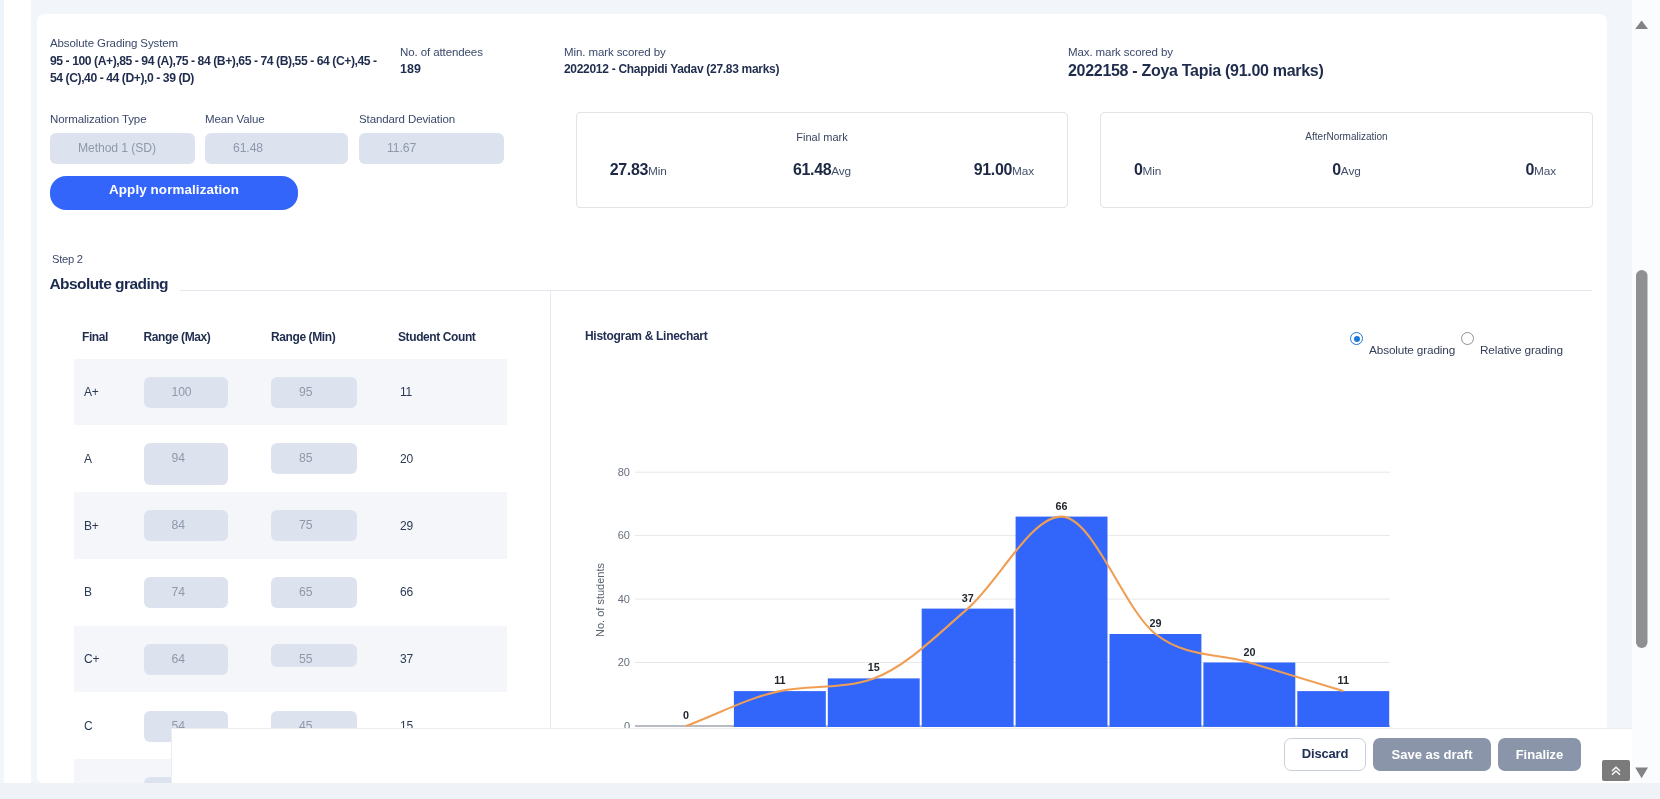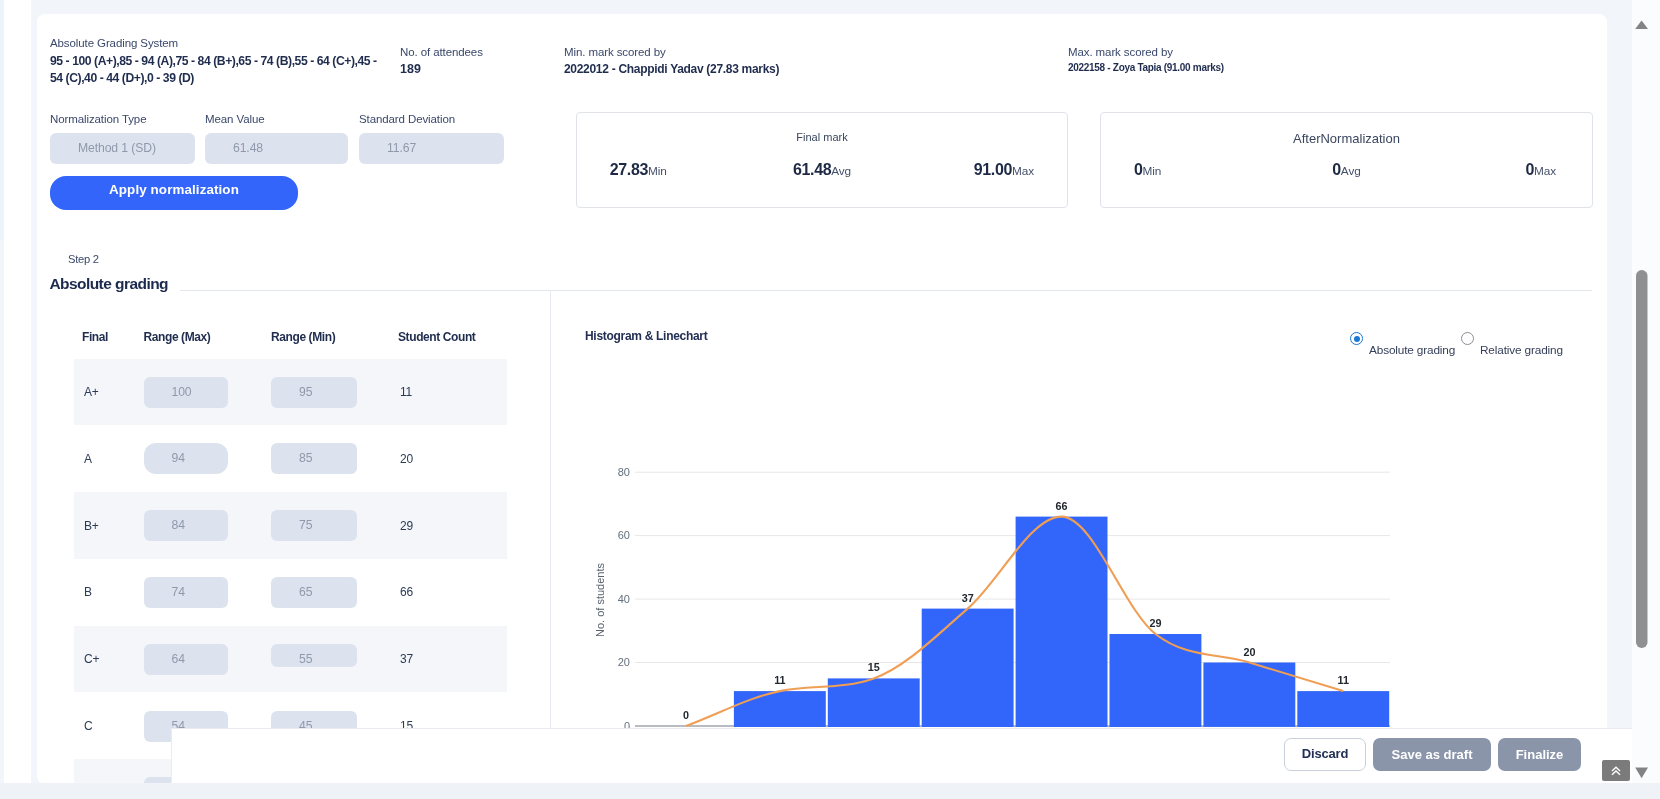--- a/index.html
+++ b/index.html
@@ -21,59 +21,59 @@
 
 <div class="abs" style="left:37px;top:14px;width:1570px;height:770px;background:#ffffff;border-radius:8px;"></div>
 
 <div class="abs nav" style="left:50px;top:36.8px;">Absolute Grading System</div>
 <div class="abs bold" style="left:50px;top:53.3px;font-size:12.2px;line-height:17px;letter-spacing:-0.45px;">95 - 100 (A+),85 - 94 (A),75 - 84 (B+),65 - 74 (B),55 - 64 (C+),45 -<br>54 (C),40 - 44 (D+),0 - 39 (D)</div>
 <div class="abs nav" style="left:400px;top:45.7px;">No. of attendees</div>
 <div class="abs bold" style="left:400px;top:61.8px;font-size:12.5px;">189</div>
 <div class="abs nav" style="left:564px;top:45.6px;">Min. mark scored by</div>
 <div class="abs bold" style="left:564px;top:61.7px;font-size:12px;letter-spacing:-0.3px;">2022012 - Chappidi Yadav (27.83 marks)</div>
 <div class="abs nav" style="left:1068px;top:45.6px;">Max. mark scored by</div>
-<div class="abs bold" style="left:1068px;top:61.7px;font-size:10px;letter-spacing:-0.3px;">2022158 - Zoya Tapia (91.00 marks)</div>
+<div class="abs bold" style="left:1068px;top:61.7px;font-size:16px;letter-spacing:-0.3px;">2022158 - Zoya Tapia (91.00 marks)</div>
 
 <div class="abs nav" style="left:50px;top:112.5px;">Normalization Type</div>
 <div class="abs nav" style="left:205px;top:112.5px;">Mean Value</div>
 <div class="abs nav" style="left:359px;top:112.5px;">Standard Deviation</div>
 <div class="abs inp" style="left:50px;top:133.3px;width:145px;height:31px;">Method 1 (SD)</div>
 <div class="abs inp" style="left:205px;top:133.3px;width:143px;height:31px;">61.48</div>
 <div class="abs inp" style="left:359px;top:133.3px;width:145px;height:31px;">11.67</div>
 <div class="abs" style="left:50px;top:176.4px;width:248px;height:33.4px;background:#3365fa;border-radius:16px;color:#ffffff;font-weight:bold;font-size:13.4px;text-align:center;line-height:28.8px;letter-spacing:0.1px;">Apply normalization</div>
 
 <div class="abs" style="left:576px;top:112px;width:492px;height:96px;border:1px solid #e0e4e9;border-radius:4px;"></div>
 <div class="abs" style="left:576px;top:131px;width:492px;text-align:center;font-size:11px;color:#39465e;">Final mark</div>
 <div class="abs val" style="left:609.7px;top:161.2px;">27.83<span class="unit">Min</span></div>
 <div class="abs val" style="left:576px;top:161.2px;width:492px;text-align:center;">61.48<span class="unit">Avg</span></div>
 <div class="abs val" style="left:934px;top:161.2px;width:100px;text-align:right;">91.00<span class="unit">Max</span></div>
 
 <div class="abs" style="left:1100px;top:112px;width:493px;height:96px;border:1px solid #e0e4e9;border-radius:4px;"></div>
-<div class="abs" style="left:1100px;top:131px;width:493px;text-align:center;font-size:13px;color:#39465e;">AfterNormalization</div>
+<div class="abs" style="left:1100px;top:131px;width:493px;text-align:center;font-size:10px;color:#39465e;">AfterNormalization</div>
 <div class="abs val" style="left:1134px;top:161.2px;">0<span class="unit">Min</span></div>
 <div class="abs val" style="left:1100px;top:161.2px;width:493px;text-align:center;">0<span class="unit">Avg</span></div>
 <div class="abs val" style="left:1456px;top:161.2px;width:100px;text-align:right;">0<span class="unit">Max</span></div>
 
-<div class="abs nav" style="left:68px;top:253.4px;font-size:11.2px;letter-spacing:-0.25px;">Step 2</div>
+<div class="abs nav" style="left:52px;top:253.4px;font-size:11.2px;letter-spacing:-0.25px;">Step 2</div>
 <div class="abs" style="left:49.4px;top:274.6px;font-size:15.5px;font-weight:bold;color:#1c2a4e;letter-spacing:-0.55px;">Absolute grading</div>
 <div class="abs" style="left:180px;top:290px;width:1412px;height:1px;background:#e2e7ee;"></div>
 <div class="abs" style="left:550px;top:290px;width:1px;height:438px;background:#e6eaf0;"></div>
 
 <div class="hcell" style="left:82px;top:330.4px;">Final</div>
 <div class="hcell" style="left:143.5px;top:330.4px;">Range (Max)</div>
 <div class="hcell" style="left:271px;top:330.4px;">Range (Min)</div>
 <div class="hcell" style="left:398px;top:330.4px;">Student Count</div>
 <div id="tbl">
     <div class="abs" style="left:74px;top:358.5px;width:433px;height:66.8px;background:#f4f6fa;"></div>
     <div class="abs" style="left:84px;top:385px;font-size:12px;color:#2b3b55;letter-spacing:-0.2px;">A+</div>
     <div class="abs inp" style="left:143.5px;top:376.5px;width:84.5px;height:31px;">100</div>
     <div class="abs inp" style="left:271px;top:376.5px;width:86px;height:31px;">95</div>
     <div class="abs" style="left:400px;top:385px;font-size:12px;color:#2b3b55;letter-spacing:-0.2px;">11</div>
     <div class="abs" style="left:84px;top:451.8px;font-size:12px;color:#2b3b55;letter-spacing:-0.2px;">A</div>
-    <div class="abs inp" style="left:143.5px;top:443.3px;width:84.5px;height:31px;border-radius:12px;">94</div>
+    <div class="abs inp" style="left:143.5px;top:443.3px;width:84.5px;height:42px;">94</div>
     <div class="abs inp" style="left:271px;top:443.3px;width:86px;height:31px;">85</div>
     <div class="abs" style="left:400px;top:451.8px;font-size:12px;color:#2b3b55;letter-spacing:-0.2px;">20</div>
     <div class="abs" style="left:74px;top:492.1px;width:433px;height:66.8px;background:#f4f6fa;"></div>
     <div class="abs" style="left:84px;top:518.6px;font-size:12px;color:#2b3b55;letter-spacing:-0.2px;">B+</div>
     <div class="abs inp" style="left:143.5px;top:510.1px;width:84.5px;height:31px;">84</div>
     <div class="abs inp" style="left:271px;top:510.1px;width:86px;height:31px;">75</div>
     <div class="abs" style="left:400px;top:518.6px;font-size:12px;color:#2b3b55;letter-spacing:-0.2px;">29</div>
     <div class="abs" style="left:84px;top:585.4px;font-size:12px;color:#2b3b55;letter-spacing:-0.2px;">B</div>
     <div class="abs inp" style="left:143.5px;top:576.9px;width:84.5px;height:31px;">74</div>
     <div class="abs inp" style="left:271px;top:576.9px;width:86px;height:31px;">65</div>

